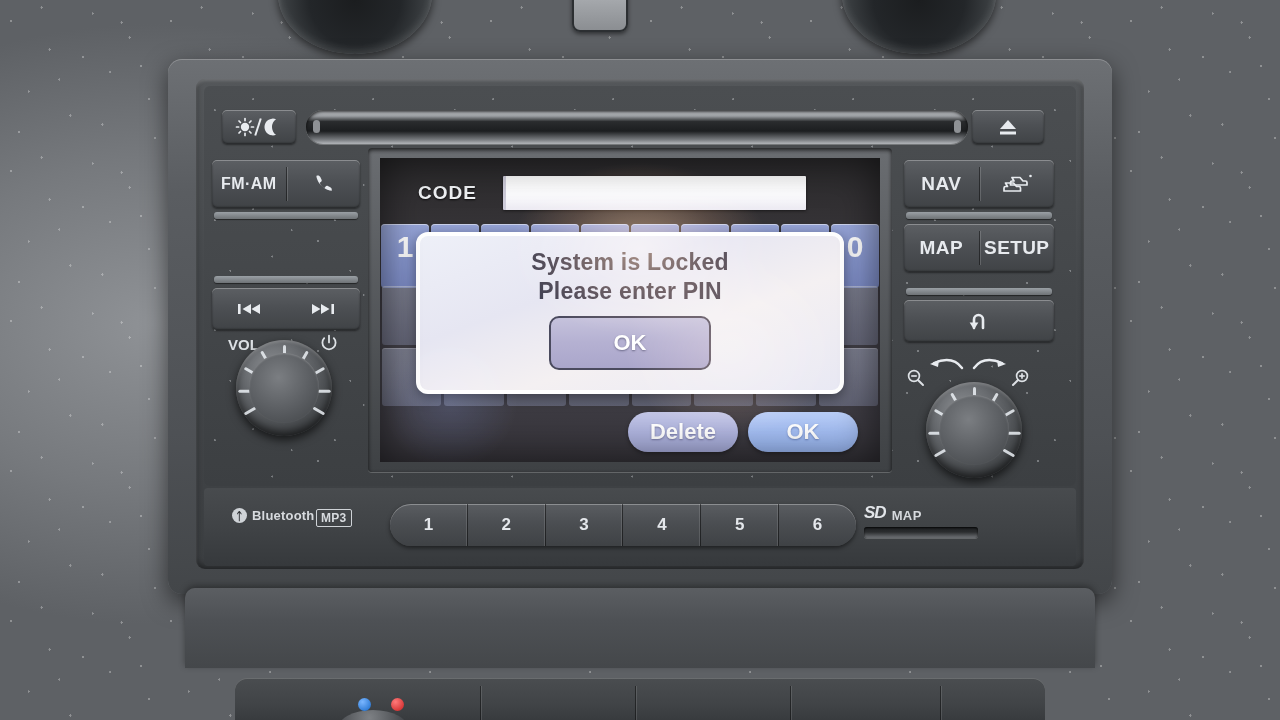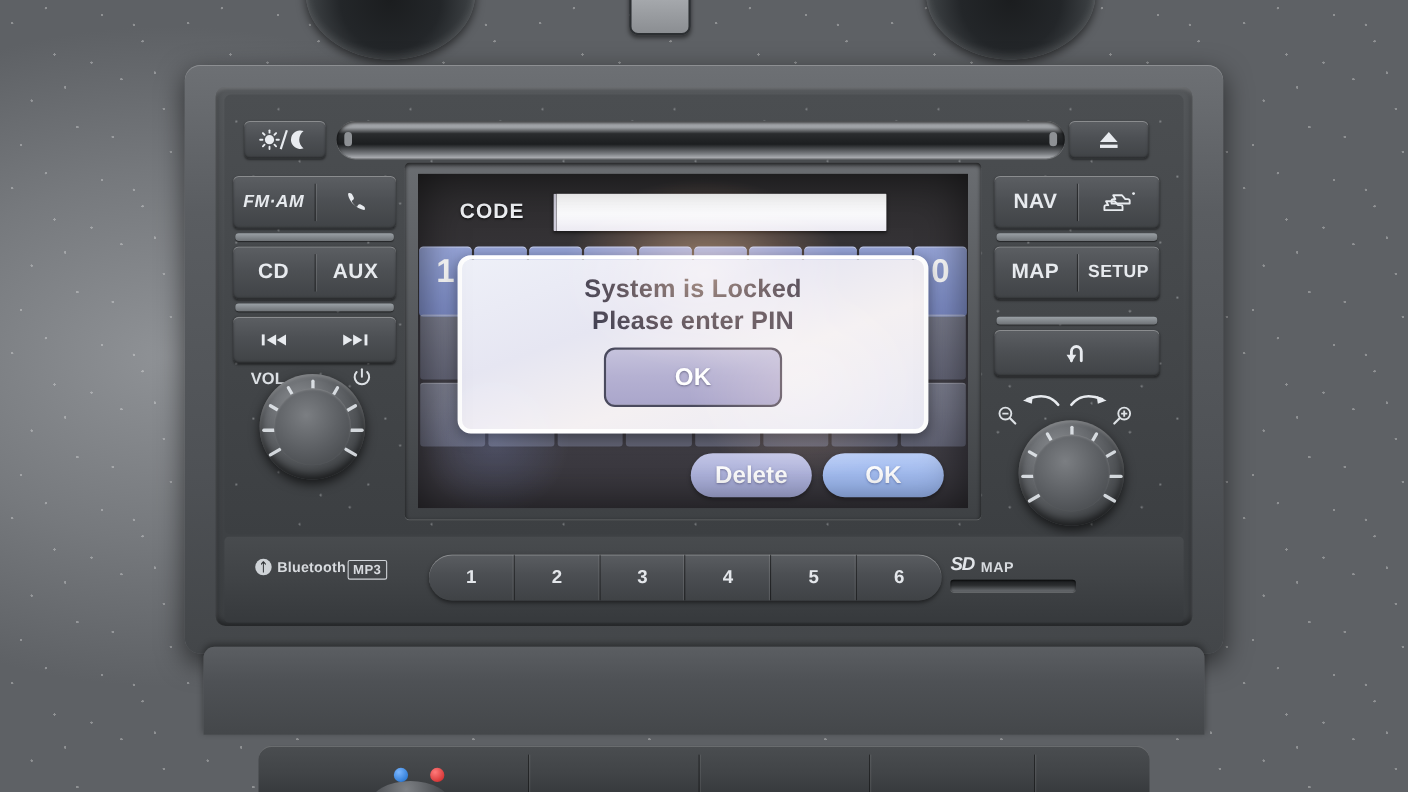--- a/index.html
+++ b/index.html
@@ -79,21 +79,21 @@
     box-shadow:inset 0 1px 0 rgba(255,255,255,.30), inset 0 -1px 2px rgba(0,0,0,.45), 0 1px 2px rgba(0,0,0,.45);
     display:flex;align-items:center;justify-content:center;
     color:#e7eaee;font-weight:700;letter-spacing:.4px;user-select:none;}
   .key.split{justify-content:space-around;}
   .key .half{flex:1;display:flex;align-items:center;justify-content:center;height:100%;}
   .key .divider{width:1px;height:70%;background:rgba(0,0,0,.45);box-shadow:1px 0 0 rgba(255,255,255,.16);}
 
   .daynight{left:222px;top:110px;width:74px;height:34px;gap:4px;}
   .eject{left:972px;top:110px;width:72px;height:34px;}
 
-  .k-fmam{left:212px;top:160px;width:148px;height:48px;font-style:italic;}
+  .k-fmam{left:212px;top:160px;width:148px;height:48px;}
   .k-cd{left:212px;top:224px;width:148px;height:48px;}
   .k-track{left:212px;top:288px;width:148px;height:42px;}
   .k-nav{left:904px;top:160px;width:150px;height:48px;}
   .k-map{left:904px;top:224px;width:150px;height:48px;}
   .k-back{left:904px;top:300px;width:150px;height:42px;}
 
   .keygap{position:absolute;height:7px;border-radius:3px;
     background:linear-gradient(180deg,#9aa0a5,#6e7276);box-shadow:0 1px 1px rgba(0,0,0,.5);}
 
   
@@ -272,25 +272,20 @@
     <span class="half" style="font-size:16px">FM·AM</span>
     <span class="divider"></span>
     <span class="half">
       <svg width="24" height="22" viewBox="0 0 24 22">
         <path d="M5.5 2.8c1.6-.9 3.1-.2 3.8 1.2l1.2 2.4c.5 1 .2 1.9-.7 2.5l-1.1.8c.9 2.3 2.6 4.1 4.9 5.2l.8-1.2c.6-.9 1.5-1.2 2.5-.7l2.4 1.2c1.4.7 2 2.2 1.1 3.8-1.1-.2-4.7-.8-9.1-4.4S5.1 4.2 5.5 2.8z" fill="#e8ebef"></path>
       </svg>
     </span>
   </div>
   <div class="keygap" style="left:214px;top:212px;width:144px;"></div>
 
-  <div class="key split k-cd">
-    <span class="half" style="font-size:19px">CD</span>
-    <span class="divider"></span>
-    <span class="half" style="font-size:19px">AUX</span>
-  </div>
   <div class="keygap" style="left:214px;top:276px;width:144px;"></div>
 
   <div class="key split k-track">
     <span class="half">
       <svg width="30" height="16" viewBox="0 0 30 16">
         <rect x="4" y="3" width="2.6" height="10" fill="#e8ebef"></rect>
         <polygon points="17,3 17,13 8.5,8" fill="#e8ebef"></polygon>
         <polygon points="26,3 26,13 17.5,8" fill="#e8ebef"></polygon>
       </svg>
     </span>
@@ -336,21 +331,21 @@
         </g>
         <circle cx="30.5" cy="4" r="1.3" fill="#e8ebef"></circle>
       </svg>
     </span>
   </div>
   <div class="keygap" style="left:906px;top:212px;width:146px;"></div>
 
   <div class="key split k-map">
     <span class="half" style="font-size:19px">MAP</span>
     <span class="divider"></span>
-    <span class="half" style="font-size:16px">SETUP</span>
+    <span class="half" style="font-size:19px">SETUP</span>
   </div>
   <div class="keygap" style="left:906px;top:288px;width:146px;"></div>
 
   <div class="key k-back">
     <span>
       <svg width="28" height="22" viewBox="0 0 28 22">
         <path d="M9 18V9.5a4.5 4.5 0 0 1 9 0V18" fill="none" stroke="#e8ebef" stroke-width="2.6" stroke-linecap="round"></path>
         <polygon points="9,19.5 4.6,12.5 13.4,12.5" fill="#e8ebef"></polygon>
       </svg>
     </span>

